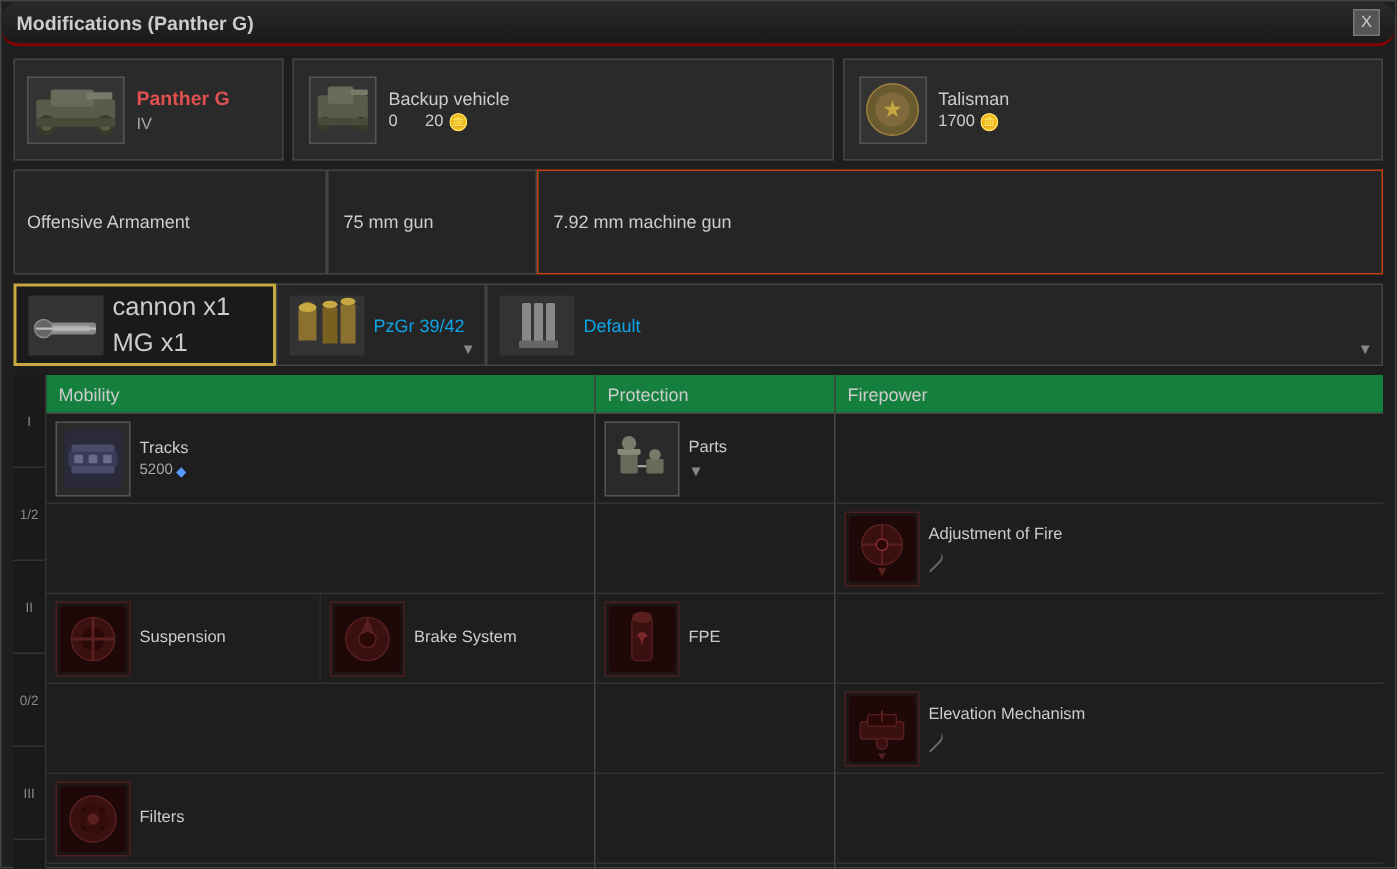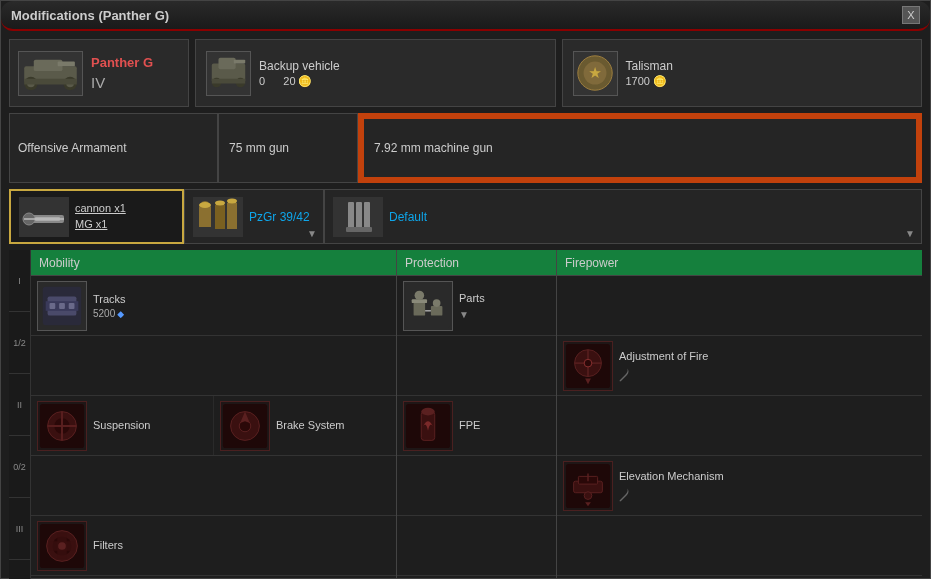--- a/index.html
+++ b/index.html
@@ -87,21 +87,21 @@
       flex-direction: column;
       gap: 4px;
     }
     .vehicle-name {
       color: #e05050;
       font-size: 13px;
       font-weight: bold;
     }
     .vehicle-rank {
       color: #aaa;
-      font-size: 15px;
+      font-size: 11px;
     }
     .mod-card {
       background: #2a2a2a;
       border: 1px solid #444;
       display: flex;
       align-items: center;
       padding: 4px 10px;
       gap: 8px;
       flex: 1;
     }
@@ -162,21 +162,21 @@
       border: 1px solid #444;
       padding: 4px 10px;
       display: flex;
       align-items: center;
       font-size: 12px;
       color: #ccc;
       min-width: 140px;
     }
     .weapon-mg {
       background: #252525;
-      border: 6px solid #c2410c;
+      border: 1px solid #c2410c;
       padding: 4px 10px;
       display: flex;
       align-items: center;
       font-size: 12px;
       color: #ccc;
       flex: 1;
     }
 
     
     .ammo-row {
@@ -195,24 +195,23 @@
     }
     .ammo-icon {
       width: 50px;
       height: 40px;
       background: #333;
       display: flex;
       align-items: center;
       justify-content: center;
     }
     .ammo-label-text {
-      font-size: 11px;
+      font-size: 17px;
       color: #ccc;
       line-height: 1.4;
-      text-decoration: underline;
     }
     .ammo-option {
       background: #252525;
       border: 1px solid #444;
       display: flex;
       align-items: center;
       padding: 4px 8px;
       gap: 6px;
       min-width: 140px;
       position: relative;

